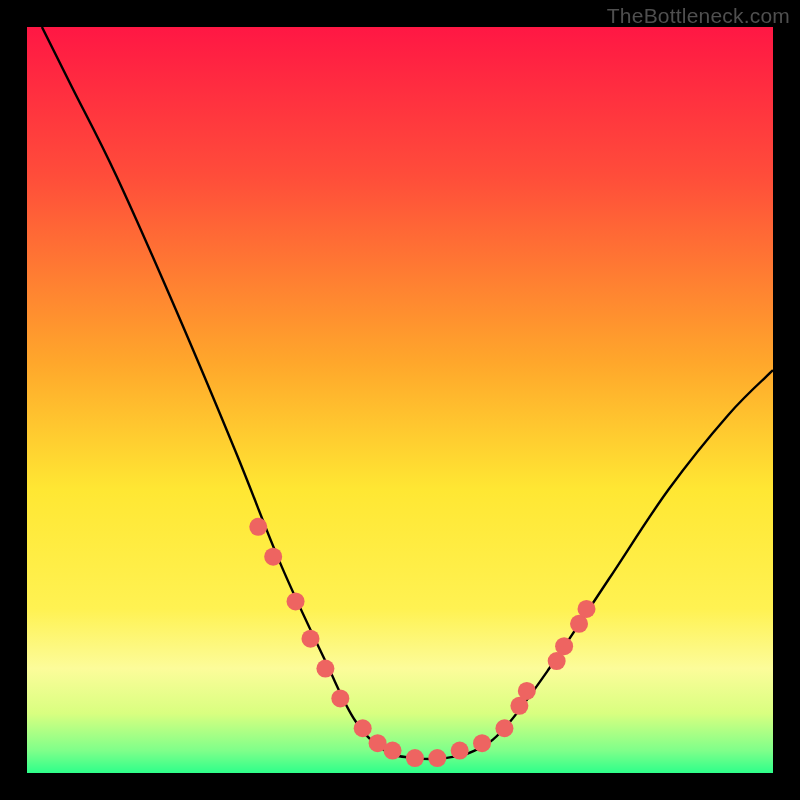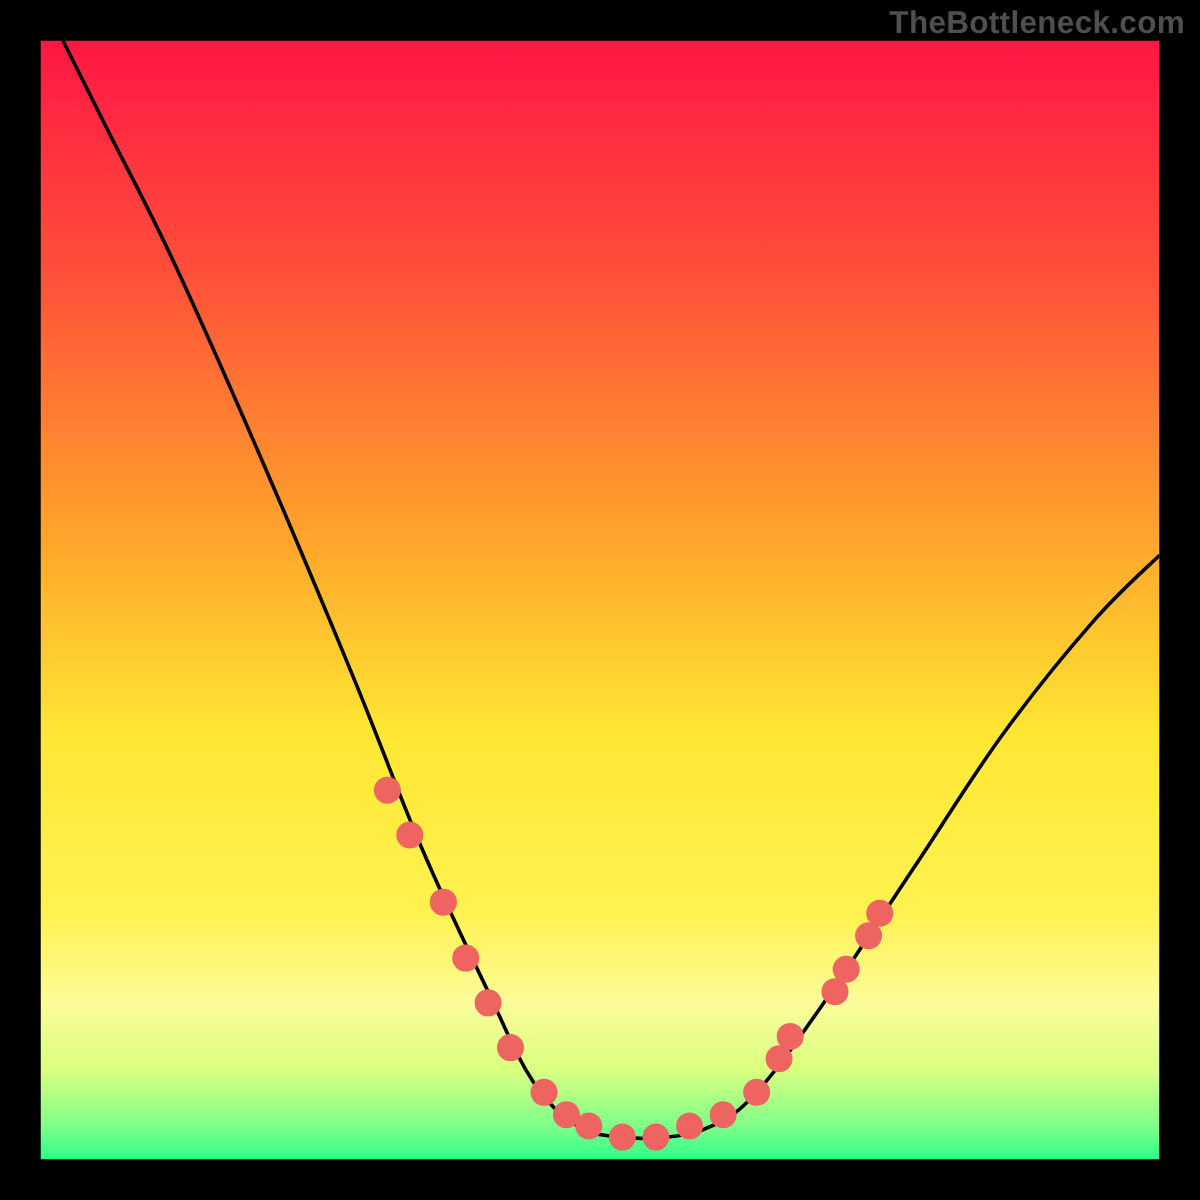--- a/index.html
+++ b/index.html
@@ -25,21 +25,21 @@
     top: 0;
     width: 746px;
     height: 746px;
   }
   .watermark {
     position: absolute;
     top: 4px;
     right: 10px;
     color: #4f4f4f;
     font-size: 21px;
-    font-weight: 700;
+    font-weight: 400;
     letter-spacing: 0.2px;
     z-index: 10;
     margin-left: 20px;
   }
 </style>
 </head>
 <body>
 
 <div class="watermark">TheBottleneck.com</div>
 

